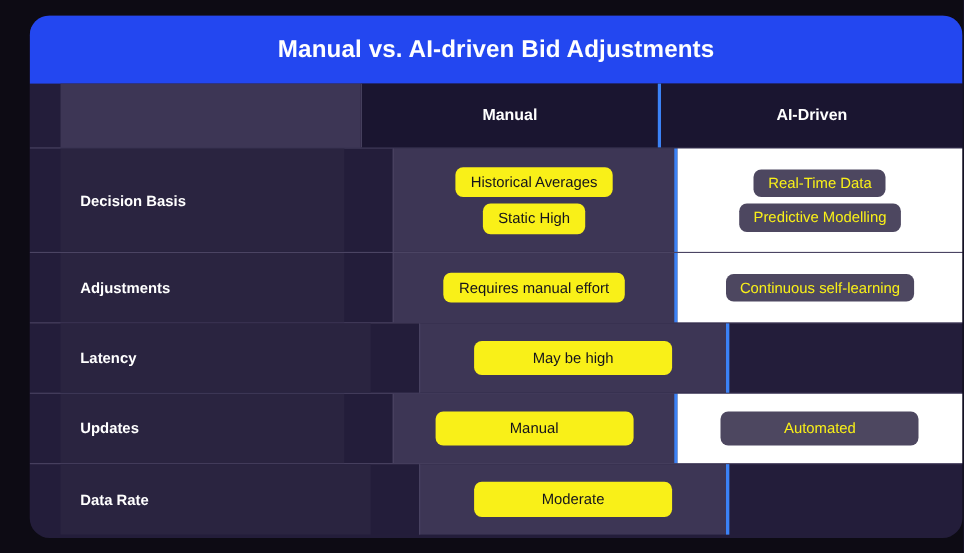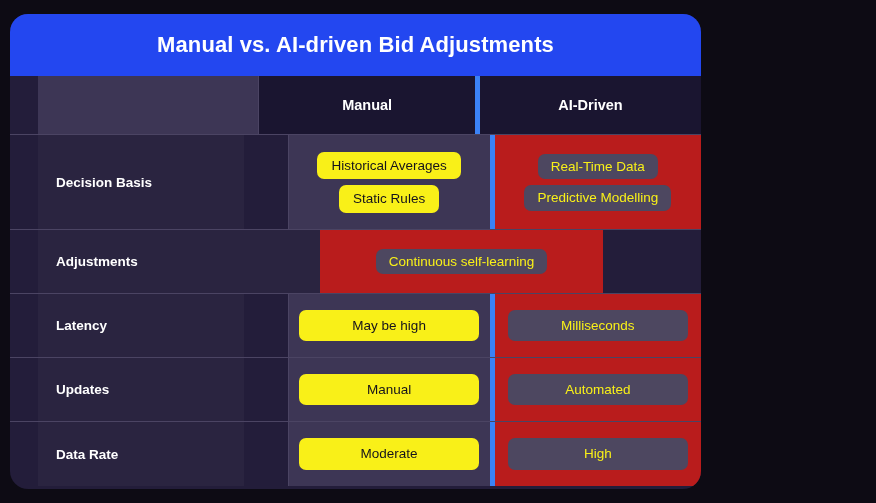--- a/index.html
+++ b/index.html
@@ -12,23 +12,23 @@
 
   body {
     background: #0d0b14;
     font-family: "Liberation Sans", sans-serif;
     position: relative;
   }
 
   
   .card {
     position: absolute;
-    left: 10px;
+    left: 27px;
     top: 14px;
-    width: 691px;
+    width: 848px;
     height: 475px;
     border-radius: 18px;
     overflow: hidden;
     background: #231d3a;
   }
 
   
   .title-bar {
     height: 62px;
     background: #2347f0;
@@ -58,40 +58,40 @@
   .row:last-child { border-bottom: none; }
 
   .cell {
     display: flex;
     align-items: center;
     position: relative;
   }
 
   
   .col-label  { width: 282px; margin-left: 28px; }
-  .col-manual { width: 282px; border-left: 1px solid #4b4463; border-right: 5px solid #3b82f6; }
+  .col-manual { width: 282px; border-left: 1px solid #4b4463; border-right: 3px solid #3b82f6; }
   .col-ai     { width: 283px; }
 
   
   .row-head { height: 59px; border-bottom: 1px solid #4b4463; }
   .row-head .col-label  { background: #3d3655; }
   .row-head .col-manual { background: #1a1530; }
   .row-head .col-ai     { background: #1a1530; }
   .head-text {
     width: 100%;
     text-align: center;
     color: #ffffff;
     font-size: 14.5px;
     font-weight: bold;
   }
 
   
   .row-body .col-label  { background: #2a2440; }
   .row-body .col-manual { background: #3d3655; margin-left: 44px; }
-  .row-body .col-ai     { background: #b91c1c; }
+  .row-body .col-ai     { background: #ffffff; }
 
   .row-tall  { height: 95px; }
   .row-short { height: 64px; }
 
   .label-text {
     color: #ffffff;
     font-size: 13.5px;
     font-weight: bold;
     padding-left: 18px;
   }
@@ -163,56 +163,56 @@
       </div>
     </div>
 
     <div class="row row-body row-tall">
       <div class="cell col-label">
         <span class="label-text">Decision Basis</span>
       </div>
       <div class="cell col-manual">
         <div class="pill-stack">
           <span class="pill pill-yellow">Historical Averages</span>
-          <span class="pill pill-yellow">Static Rules</span>
+          <span class="pill pill-yellow">Static High</span>
         </div>
       </div>
       <div class="cell col-ai">
         <div class="pill-stack">
           <span class="pill pill-grey">Real-Time Data</span>
           <span class="pill pill-grey">Predictive Modelling</span>
         </div>
       </div>
     </div>
 
     <div class="row row-body row-short">
       <div class="cell col-label">
         <span class="label-text">Adjustments</span>
       </div>
+      <div class="cell col-manual">
+        <div class="pill-stack">
+          <span class="pill pill-yellow">Requires manual effort</span>
+        </div>
+      </div>
       <div class="cell col-ai">
         <div class="pill-stack">
           <span class="pill pill-grey">Continuous self-learning</span>
         </div>
       </div>
     </div>
 
     <div class="row row-body row-short">
       <div class="cell col-label">
         <span class="label-text">Latency</span>
       </div>
       <div class="cell col-manual">
         <div class="pill-stack">
           <span class="pill pill-yellow pill-wide">May be high</span>
         </div>
       </div>
-      <div class="cell col-ai">
-        <div class="pill-stack">
-          <span class="pill pill-grey pill-wide">Milliseconds</span>
-        </div>
-      </div>
     </div>
 
     <div class="row row-body row-short">
       <div class="cell col-label">
         <span class="label-text">Updates</span>
       </div>
       <div class="cell col-manual">
         <div class="pill-stack">
           <span class="pill pill-yellow pill-wide">Manual</span>
         </div>
@@ -224,23 +224,18 @@
       </div>
     </div>
 
     <div class="row row-body row-short">
       <div class="cell col-label">
         <span class="label-text">Data Rate</span>
       </div>
       <div class="cell col-manual">
         <div class="pill-stack">
           <span class="pill pill-yellow pill-wide">Moderate</span>
-        </div>
-      </div>
-      <div class="cell col-ai">
-        <div class="pill-stack">
-          <span class="pill pill-grey pill-wide">High</span>
         </div>
       </div>
     </div>
 
   </div>
 </div>
 
 </body></html>

